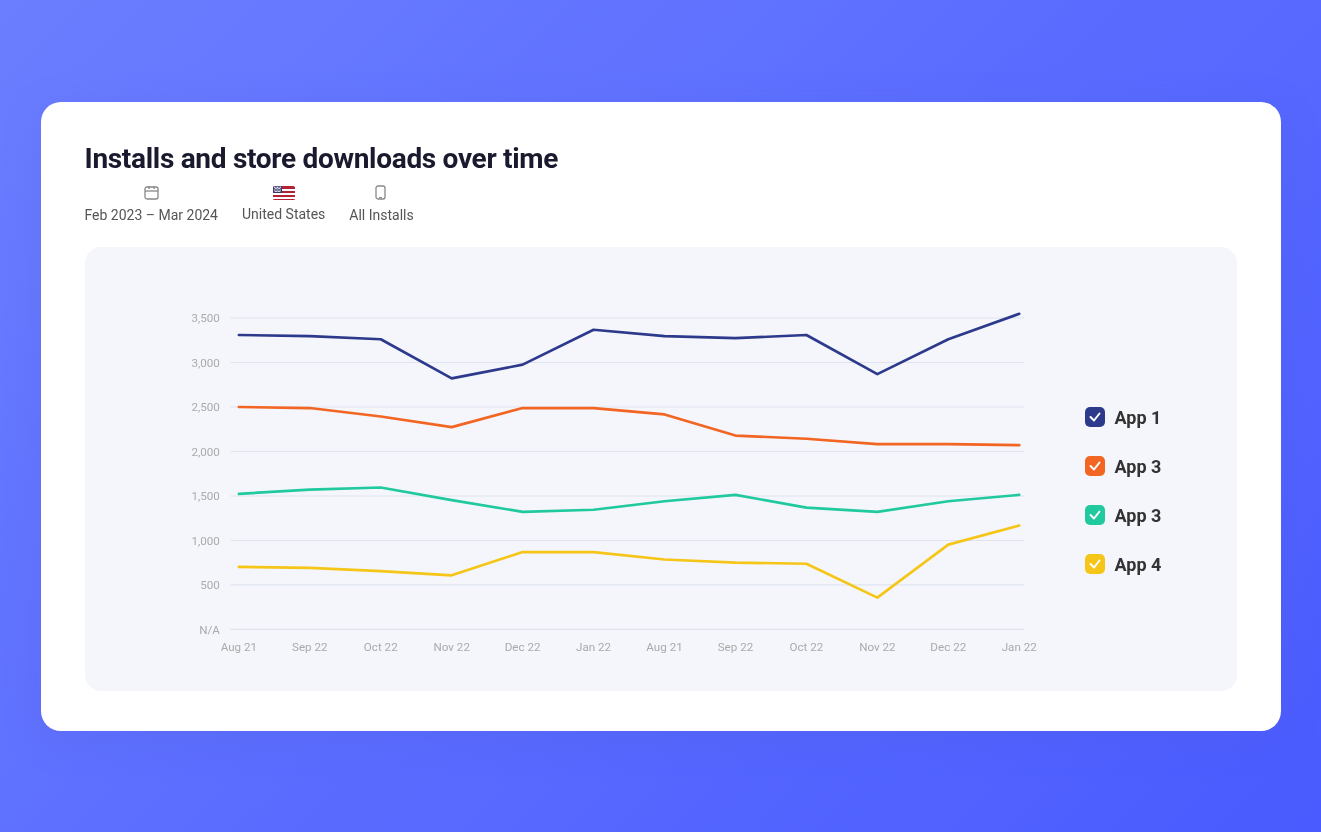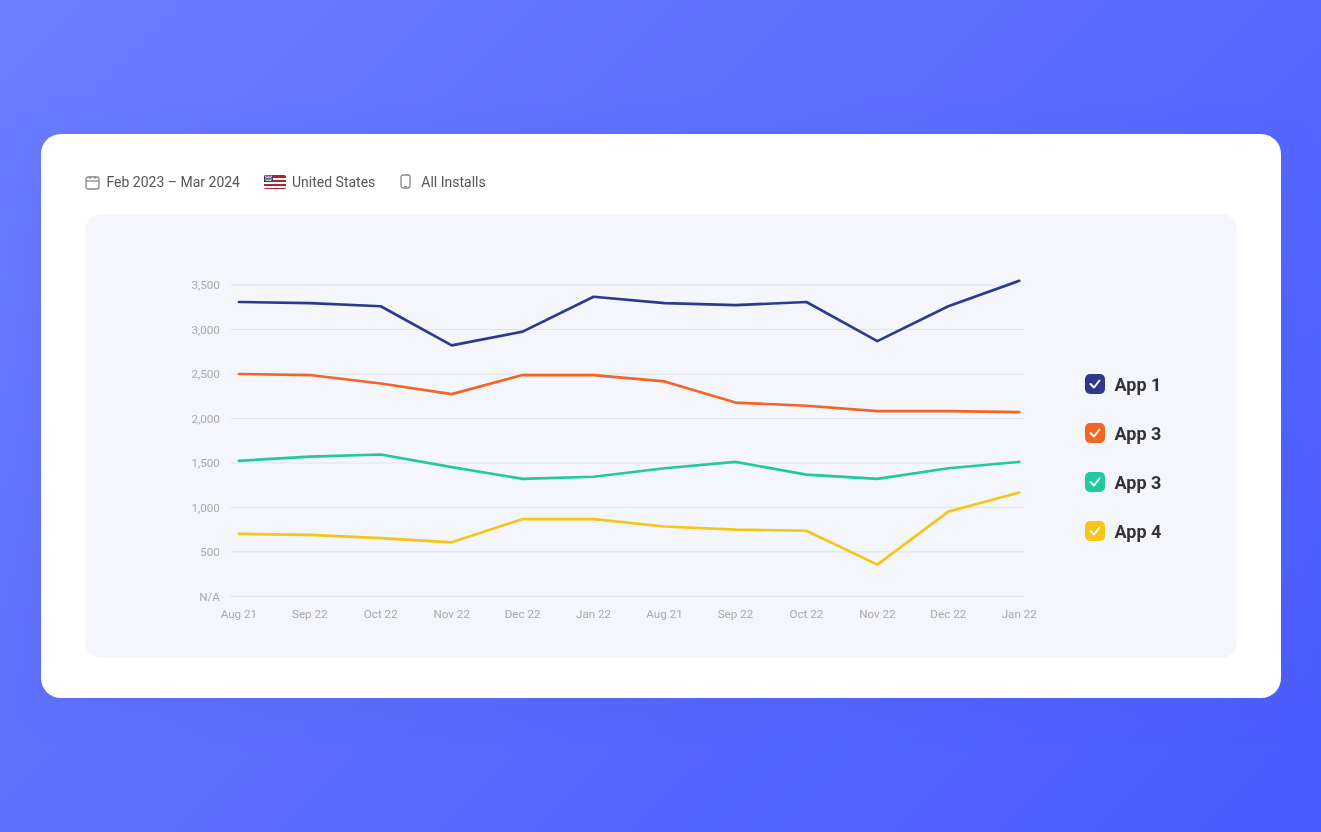--- a/index.html
+++ b/index.html
@@ -32,20 +32,21 @@
       align-items: center;
       gap: 24px;
       margin-bottom: 24px;
       color: #555;
       font-size: 14px;
     }
     .meta-item {
       display: flex;
       align-items: center;
       gap: 6px;
+      flex-direction: column;
     }
     .meta-icon {
       width: 16px;
       height: 16px;
       display: inline-flex;
       align-items: center;
       justify-content: center;
       color: #888;
       flex-shrink: 0;
     }
@@ -171,20 +172,21 @@
       align-items: flex-end;
       justify-content: space-between;
       border-bottom: 2px solid #e0e4f0;
       margin-bottom: 0;
     }
   </style>
 </head>
 <body>
 
 <div class="outer-card">
+  <div class="page-title">Installs and store downloads over time</div>
   <div class="meta-row">
     <div class="meta-item">
       <span class="meta-icon">
         <svg width="15" height="15" viewBox="0 0 15 15" fill="none">
           <rect x="1" y="2" width="13" height="12" rx="2" stroke="#888" stroke-width="1.3" fill="none"></rect>
           <line x1="1" y1="6" x2="14" y2="6" stroke="#888" stroke-width="1.3"></line>
           <line x1="5" y1="1" x2="5" y2="4" stroke="#888" stroke-width="1.3"></line>
           <line x1="10" y1="1" x2="10" y2="4" stroke="#888" stroke-width="1.3"></line>
         </svg>
       </span>

